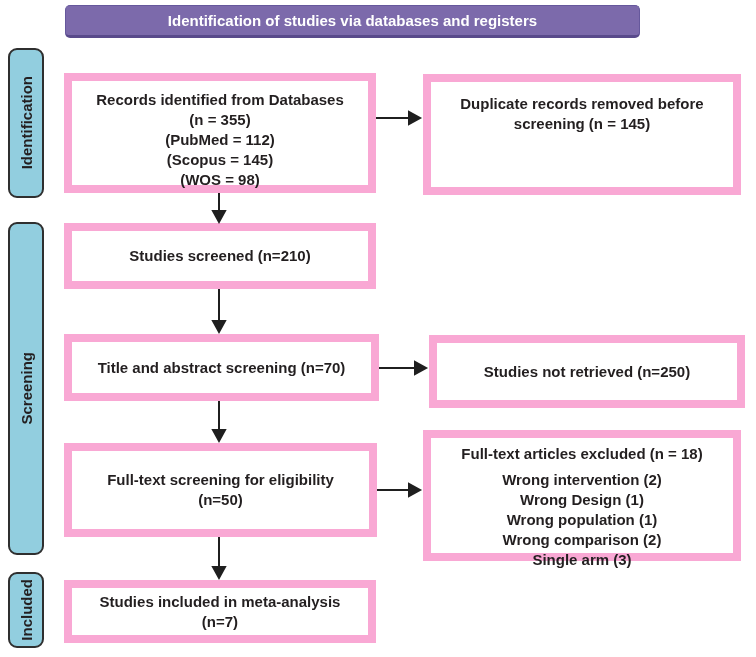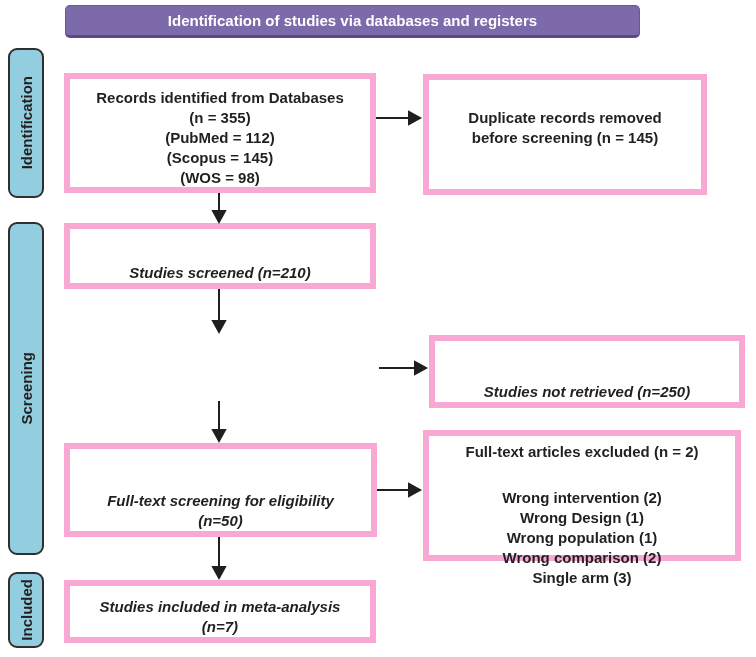--- a/index.html
+++ b/index.html
@@ -40,37 +40,37 @@
     writing-mode: vertical-rl;
     transform: rotate(180deg);
     white-space: nowrap;
   }
   #stage-identification { top: 48px;  height: 150px; }
   #stage-screening      { top: 222px; height: 333px; }
   #stage-included       { top: 572px; height: 76px;  }
   .box {
     position: absolute;
     background: #ffffff;
-    border: 6px solid #f9a8d4;
+    border: 8px solid #f9a8d4;
     box-sizing: border-box;
     color: #231f20;
     font-size: 15px; font-weight: bold;
     text-align: center;
     line-height: 20px;
   }
-  .center-flex { display: flex; align-items: flex-end; justify-content: center; padding: 0 14px; font-style: italic; }
+  .center-flex { display: flex; align-items: center; justify-content: center; padding: 0 14px; }
   .multiline { white-space: pre-line; }
   #box-records    { left: 64px;  top: 73px;  width: 312px; height: 120px; padding-top: 9px; }
-  #box-duplicates { left: 423px; top: 74px;  width: 284px; height: 121px; padding: 28px 24px 0; }
+  #box-duplicates { left: 423px; top: 74px;  width: 318px; height: 121px; padding: 12px 24px 0; }
   #box-screened   { left: 64px;  top: 223px; width: 312px; height: 66px; }
   #box-titleabs   { left: 64px;  top: 334px; width: 315px; height: 67px; }
   #box-notretr    { left: 429px; top: 335px; width: 316px; height: 73px; }
   #box-fulltext   { left: 64px;  top: 443px; width: 313px; height: 94px; }
   #box-excluded   { left: 423px; top: 430px; width: 318px; height: 131px; padding-top: 6px; }
-  #box-excluded .reasons { margin-top: 26px; }
+  #box-excluded .reasons { margin-top: 6px; }
   #box-included   { left: 64px;  top: 580px; width: 312px; height: 63px; }
   #arrows { position: absolute; left: 0; top: 0; pointer-events: none; }
 </style>
 </head>
 <body>
 
 <div id="canvas">
 
   <div class="banner">
     <span>Identification of studies via databases and registers</span>
@@ -93,31 +93,34 @@
 (WOS = 98)</div>
 
   <div class="box" id="box-duplicates">
     <span class="multiline">Duplicate records removed before screening (n = 145)</span>
   </div>
 
   <div class="box center-flex" id="box-screened">
     <span>Studies screened (n=210)</span>
   </div>
 
+  <div class="box center-flex" id="box-titleabs">
+    <span>Title and abstract screening (n=70)</span>
+  </div>
 
   <div class="box center-flex" id="box-notretr">
     <span>Studies not retrieved (n=250)</span>
   </div>
 
   <div class="box center-flex" id="box-fulltext">
     <span>Full-text screening for eligibility (n=50)</span>
   </div>
 
   <div class="box" id="box-excluded">
-    <div>Full-text articles excluded (n = 2)</div>
+    <div>Full-text articles excluded (n = 18)</div>
     <div class="reasons multiline">Wrong intervention (2)
 Wrong Design (1)
 Wrong population (1)
 Wrong comparison (2)
 Single arm (3)</div>
   </div>
 
   <div class="box center-flex" id="box-included">
     <span>Studies included in meta-analysis (n=7)</span>
   </div>

